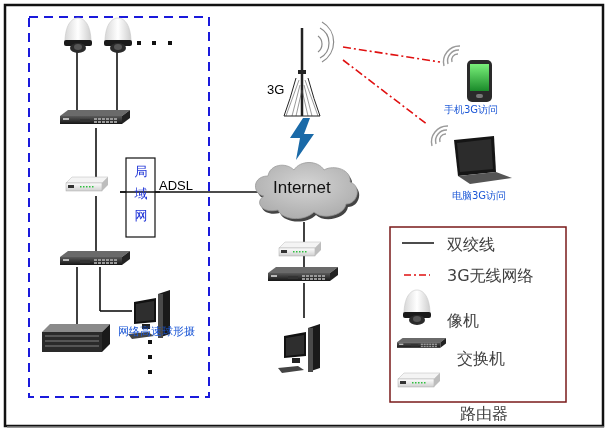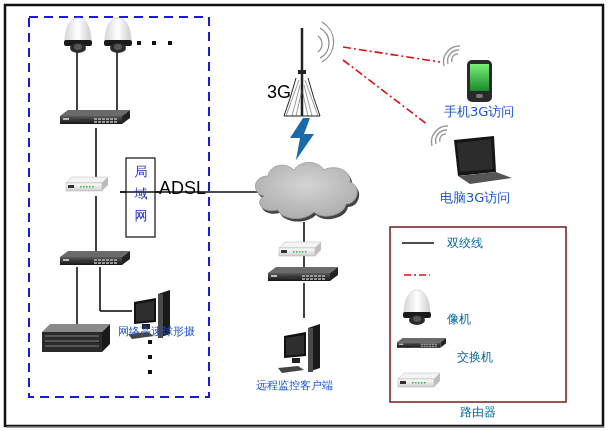--- a/index.html
+++ b/index.html
@@ -1,22 +1,22 @@
 <!DOCTYPE html>
 <html><head>
 <meta charset="utf-8">
 <style>
   html, body { margin:0; padding:0; background:#ffffff; }
   body { width:608px; height:431px; position:relative; overflow:hidden; font-family:"DejaVu Sans", sans-serif; }
   #stage { position:absolute; left:0; top:0; width:608px; height:431px; }
   .lbl { position:absolute; white-space:nowrap; }
   .blue-lbl { color:#1a56d6; font-size:11px; }
-  .blue-lbl-lg { color:#1a56d6; font-size:13px; }
-  .black-lbl { color:#000; font-size:18px; font-family:"Liberation Sans", sans-serif; }
-  .legend-lbl { color:#0369a1; font-size:12px; }
+  .blue-lbl-lg { color:#1a56d6; font-size:10px; }
+  .black-lbl { color:#000; font-size:13px; font-family:"Liberation Sans", sans-serif; }
+  .legend-lbl { color:#404040; font-size:16px; }
   .lan-char { position:absolute; left:0; width:30px; text-align:center; color:#1a2fd6; font-size:13px; }
 </style>
 </head>
 <body>
 
 <div id="stage">
 <svg width="608" height="431" viewBox="0 0 608 431" xmlns="http://www.w3.org/2000/svg" style="position:absolute;left:0;top:0;">
   <defs>
     <linearGradient id="swg" x1="0" y1="0" x2="0" y2="1">
       <stop offset="0" stop-color="#5a5a5a"></stop>
@@ -230,24 +230,25 @@
 </svg>
 
   <div style="position:absolute;left:126px;top:163px;width:30px;height:70px;">
     <span class="lan-char" style="top:0px;">局</span>
     <span class="lan-char" style="top:22px;">域</span>
     <span class="lan-char" style="top:44px;">网</span>
   </div>
 
   <span class="lbl black-lbl" style="left:159px;top:178px;">ADSL</span>
   <span class="lbl black-lbl" style="left:267px;top:82px;">3G</span>
+  <span class="lbl" style="left:273px;top:178px;font-family:'Liberation Sans',sans-serif;font-size:17px;color:#111;">Internet</span>
 
   <span class="lbl blue-lbl" style="left:118px;top:324px;">网络高速球形摄</span>
-  <span class="lbl blue-lbl" style="left:256px;top:378px;">远程监控客户端</span>
 
   <span class="lbl blue-lbl-lg" style="left:444px;top:103px;">手机3G访问</span>
-  <span class="lbl blue-lbl-lg" style="left:440px;top:189px;">电脑3G访问</span>
+  <span class="lbl blue-lbl-lg" style="left:452px;top:189px;">电脑3G访问</span>
 
   <span class="lbl legend-lbl" style="left:447px;top:235px;">双绞线</span>
+  <span class="lbl legend-lbl" style="left:447px;top:266px;">3G无线网络</span>
   <span class="lbl legend-lbl" style="left:447px;top:311px;">像机</span>
   <span class="lbl legend-lbl" style="left:457px;top:341px;margin-top:8px;">交换机</span>
   <span class="lbl legend-lbl" style="left:460px;top:376px;margin-top:28px;">路由器</span>
 </div>
 
 </body></html>

